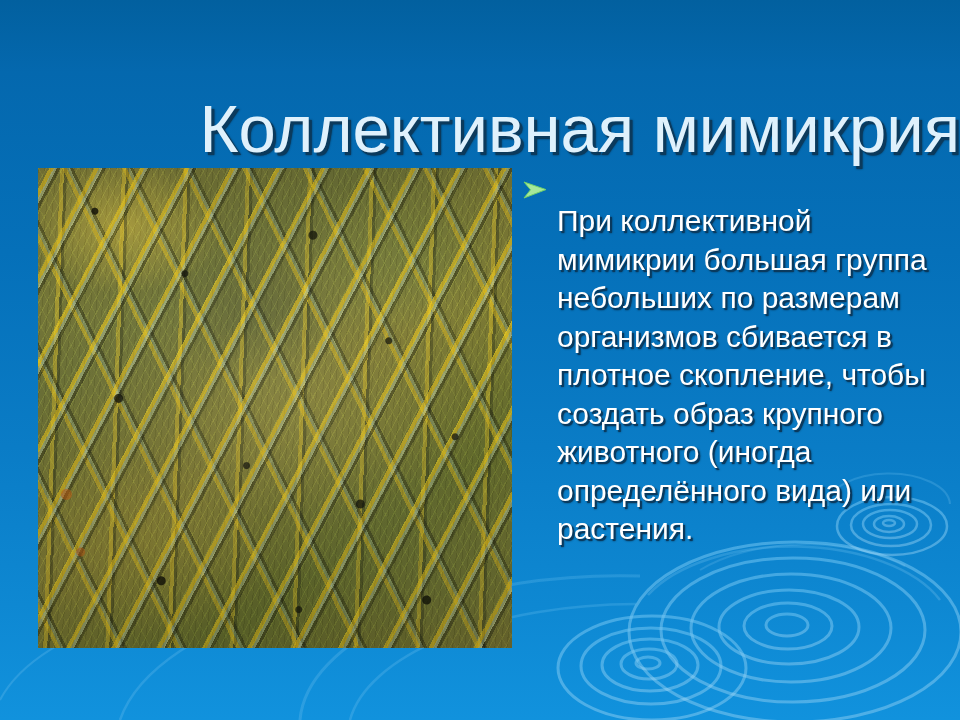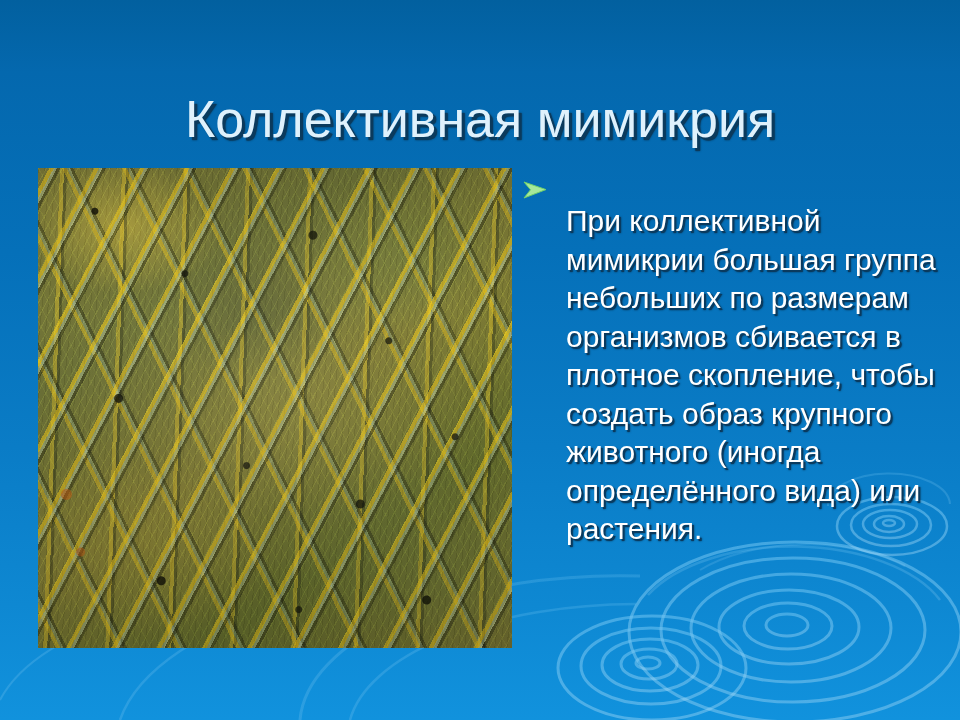--- a/index.html
+++ b/index.html
@@ -30,22 +30,22 @@
     height: 720px;
     pointer-events: none;
   }
 
   
   #title {
     position: absolute;
     left: 0;
     top: 52px;
     width: 960px;
-    text-align: center;
-    font-size: 52px;
+    text-align: right;
+    font-size: 67px;
     line-height: 64px;
     font-weight: normal;
     color: #dff1fc;
     letter-spacing: 0px;
     text-shadow: 3px 3px 0 #0b3a5c, 3px 3px 2px #082c45;
     white-space: nowrap;
   }
 
   
   #photo-frame {
@@ -125,21 +125,21 @@
   }
 
   
   #body-block {
     position: absolute;
     left: 522px;
     top: 172px;
     width: 420px;
     display: flex;
     align-items: flex-start;
-    gap: 18px;
+    gap: 9px;
   }
   #bullet-icon {
     flex: 0 0 auto;
     margin-top: 8px;
   }
   #body-text {
     font-size: 30px;
     line-height: 38.5px;
     color: #ffffff;
     text-shadow: 2px 2px 0 #0a3a5e, 2px 2px 2px #072c47;

